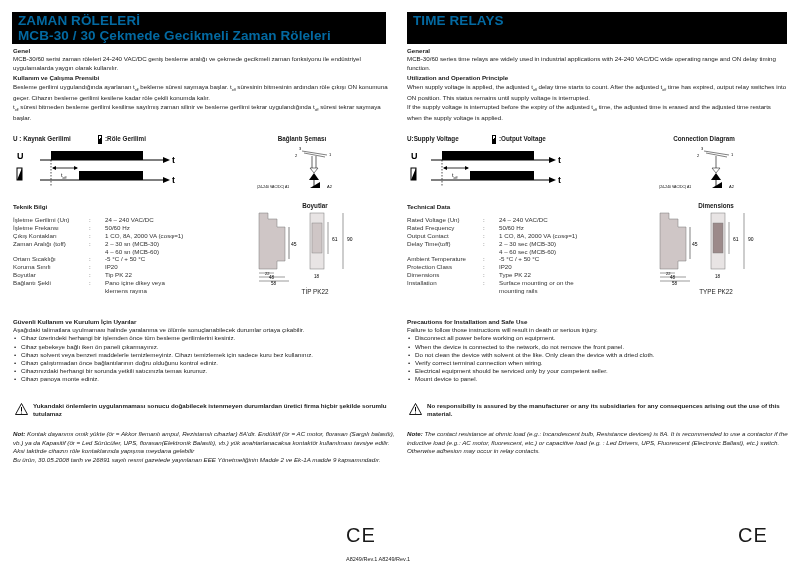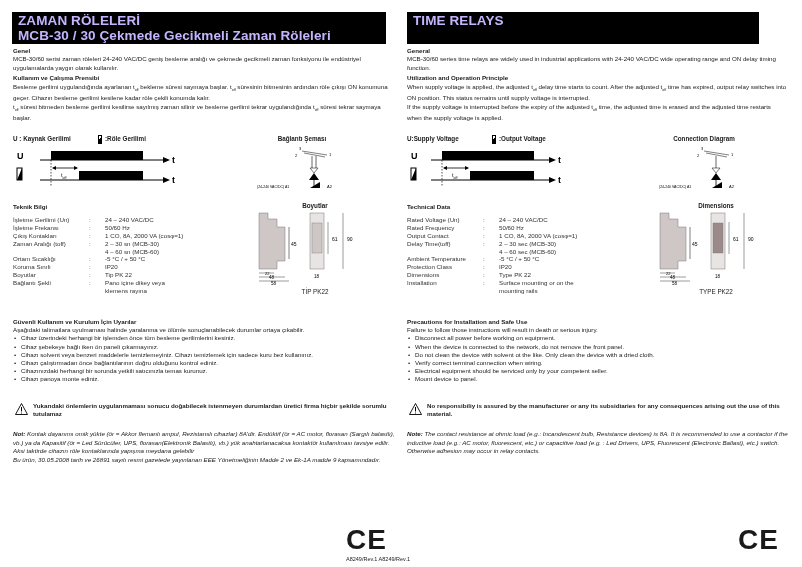--- a/index.html
+++ b/index.html
@@ -1,23 +1,23 @@
 <!DOCTYPE html>
 <html><head>
 <meta charset="utf-8">
 <style>
   * { box-sizing: border-box; margin: 0; padding: 0; }
   html, body { width: 802px; height: 567px; background: #ffffff; overflow: hidden; }
   body { font-family: "Liberation Sans", sans-serif; color: #1a1a1a; position: relative; }
   .page { position: absolute; top: 0; width: 401px; height: 567px; }
   .page.left { left: 0; }
   .page.right { left: 401px; }
-  .titlebar { position: absolute; left: 12px; top: 12px; width: 374px; height: 32px; background: #000; color: #c4b5fd; padding: 1px 6px; }
+  .titlebar { position: absolute; left: 12px; top: 12px; width: 374px; height: 32px; background: #000; color: #0369a1; padding: 1px 6px; }
   .titlebar .t1, .titlebar .t2 { font-family: "Liberation Sans", sans-serif; font-weight: bold; font-size: 13.5px; line-height: 15px; white-space: nowrap; letter-spacing: 0.1px; }
-  .right .titlebar { left: 6px; width: 352px; }
+  .right .titlebar { left: 6px; width: 380px; }
   .body { position: absolute; left: 13px; top: 47px; width: 380px; font-size: 6.2px; line-height: 8.3px; }
   .right .body { left: 6px; }
   .h { font-weight: bold; }
   .p { margin-bottom: 2.5px; }
   .sub { font-size: 3.5px; vertical-align: sub; }
   .diag { position: absolute; left: 13px; top: 135px; width: 380px; height: 55px; }
   .right .diag { left: 6px; }
   .legend { position: absolute; top: 0; left: 0; font-size: 6.3px; font-weight: bold; white-space: nowrap; }
   .legend .l2 { position: absolute; left: 85px; top: 0; }
   .right .legend .l2 { left: 85px; }
@@ -39,21 +39,21 @@
   .right .safety { left: 6px; }
   .safety ul { list-style: none; }
   .safety li { padding-left: 8px; position: relative; }
   .safety li::before { content: "•"; position: absolute; left: 1px; }
   .warn { position: absolute; left: 13px; top: 402px; width: 385px; font-size: 6.2px; line-height: 8px; font-weight: bold; padding-left: 20px; }
   .right .warn { left: 6px; }
   .warn .tri { position: absolute; left: 2px; top: 1px; }
   .note { position: absolute; left: 13px; top: 430px; width: 385px; font-size: 6.2px; line-height: 8.7px; font-style: italic; }
   .right .note { left: 6px; }
   .note b { font-style: italic; }
-  .ce { position: absolute; font-family: "Liberation Sans", sans-serif; font-weight: bold; font-size: 28px; letter-spacing: 1px; }
+  .ce { position: absolute; font-family: "Liberation Sans", sans-serif; font-weight: normal; font-size: 20px; letter-spacing: 1px; }
   .rev { position: absolute; left: 346px; top: 556px; font-size: 5.5px; white-space: nowrap; }
 </style>
 </head>
 <body>
 
 <div class="page left">
   <div class="titlebar">
     <div class="t1">ZAMAN RÖLELERİ</div>
     <div class="t2">MCB-30 / 30 Çekmede Gecikmeli Zaman Röleleri</div>
   </div>

